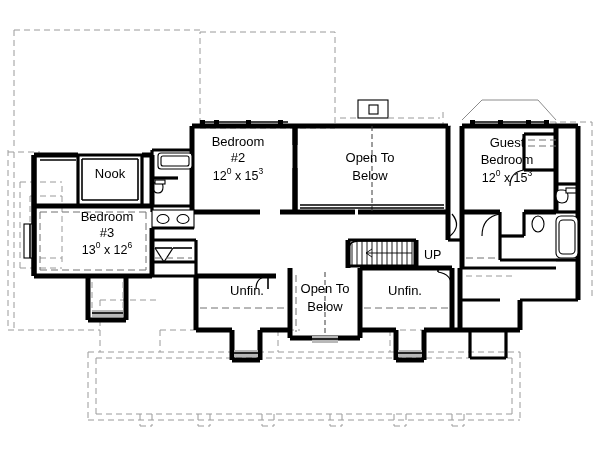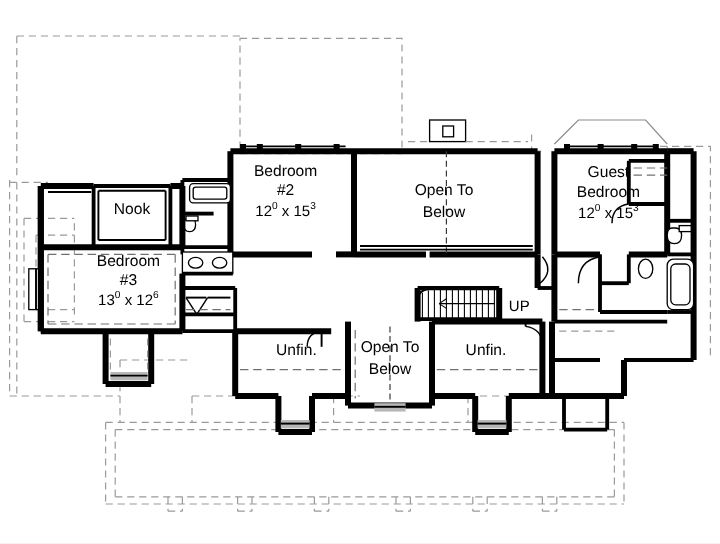--- a/index.html
+++ b/index.html
@@ -10,21 +10,21 @@
   body {
     width: 600px;
     height: 453px;
     font-family: "Liberation Sans", sans-serif;
     overflow: hidden;
   }
   #plan-root {
     position: relative;
     width: 600px;
     height: 453px;
-    background: #fca5a5;
+    background: #0f172a;
   }
   svg#floorplan {
     display: block;
     width: 600px;
     height: 453px;
     background: #ffffff;
   }
   
   .wall-heavy {
     stroke: #000000;

